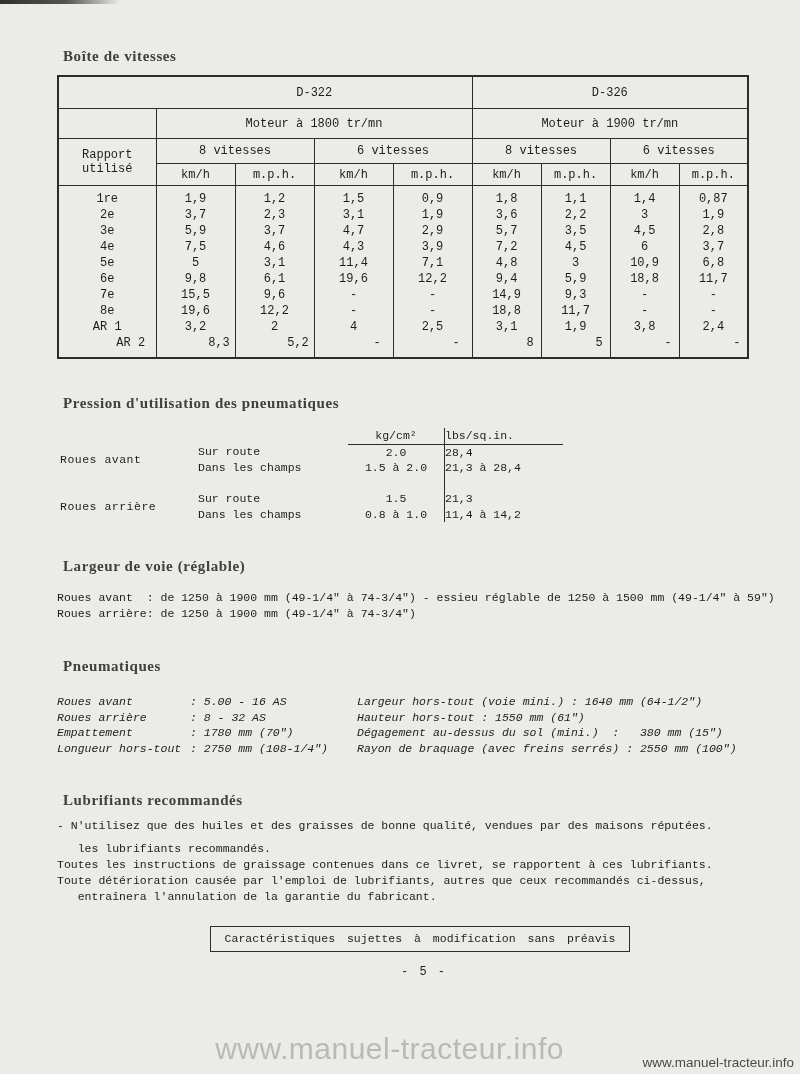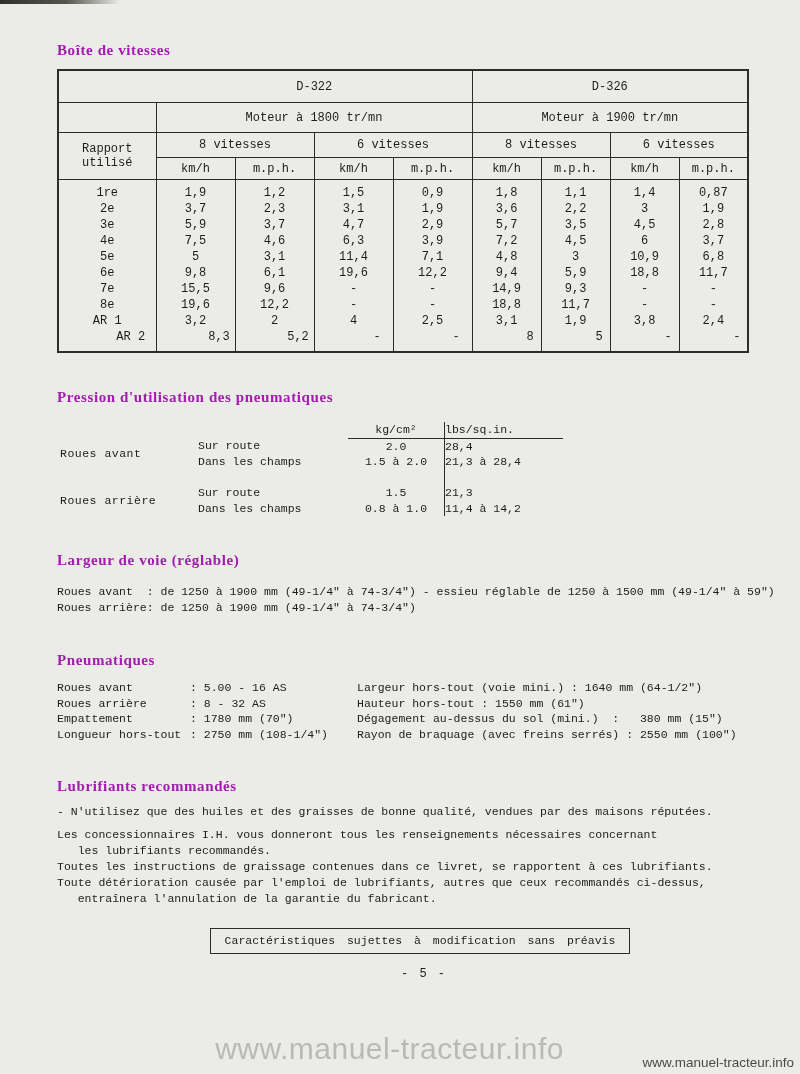--- a/index.html
+++ b/index.html
@@ -10,21 +10,21 @@
     color:#222;font-size:11.5px;
   }
   .scan-edge{
     position:absolute;top:0;left:0;width:120px;height:4px;
     background:linear-gradient(to right,#2f2f2d 0%,#55554f 55%,rgba(60,60,56,0));
   }
   .page{padding:42px 55px 0 57px;}
   h2{
     font-family:"Liberation Serif","DejaVu Serif",serif;
     font-weight:bold;font-size:15px;letter-spacing:.6px;
-    color:#a21caf;margin:0;
+    color:#404040;margin:6px;
   }
   
   table.gear{
     border-collapse:collapse;table-layout:fixed;width:690px;
     margin-top:10px;border:2px solid #2c2c2a;
   }
   table.gear th,table.gear td{
     font-weight:normal;text-align:center;padding:0;font-size:12px;color:#1d1d1d;
   }
   table.gear thead th{border:1px solid #2c2c2a;}
@@ -48,21 +48,21 @@
   .press-cond{width:150px;}
   .press-kg{width:96px;text-align:center;}
   .press-lbs{width:118px;text-align:left;border-left:1.5px solid #2c2c2a;margin-left:8px;}
   .press-head td{height:22px;}
   .press-head .press-kg,.press-head .press-lbs{border-bottom:1.5px solid #2c2c2a;}
   .press-gap td{height:7px;}
   
   .pre{white-space:pre;line-height:16px;color:#1d1d1d;}
   .mt-sec{margin-top:36px;}
   .lines{margin-top:15px;}
-  .spec-grid{margin-top:11px;line-height:15.5px;}
+  .spec-grid{margin-top:19px;line-height:15.5px;font-style:italic;}
   .spec-row{display:flex;}
   .spec-left{width:300px;white-space:pre;}
   .spec-label{display:inline-block;width:133px;}
   .spec-right{white-space:pre;}
   .lub-lines{margin:8px 0 0 26px;line-height:15.5px;}
   .bullet{margin-top:9px;}
   .para{margin-top:7px;line-height:15.2px;}
   .notice-box{
     width:fit-content;margin:21px auto 0 auto;position:relative;left:19px;
     border:1.5px solid #2c2c2a;padding:5px 14px 6px 14px;
@@ -164,21 +164,21 @@
         <td>2,9</td>
         <td>5,7</td>
         <td>3,5</td>
         <td>4,5</td>
         <td>2,8</td>
       </tr>
         <tr>
         <td>4e</td>
         <td>7,5</td>
         <td>4,6</td>
-        <td>6,3</td>
+        <td>4,3</td>
         <td>3,9</td>
         <td>7,2</td>
         <td>4,5</td>
         <td>6</td>
         <td>3,7</td>
       </tr>
         <tr>
         <td>5e</td>
         <td>5</td>
         <td>3,1</td>
@@ -310,21 +310,20 @@
     </div>
     <div class="spec-row">
       <div class="spec-left"><span class="spec-label">Longueur hors-tout</span><span>: 2750 mm (108-1/4")</span></div>
       <div class="spec-right">Rayon de braquage (avec freins serrés) : 2550 mm (100")</div>
     </div>
   </div>
 
   <h2 class="mt-sec">Lubrifiants recommandés</h2>
   <div class="pre bullet">- N'utilisez que des huiles et des graisses de bonne qualité, vendues par des maisons réputées.</div>
   <div class="para">
-    <div class="pre">Les concessionnaires I.H. vous donneront tous les renseignements nécessaires concernant</div>
     <div class="pre">   les lubrifiants recommandés.</div>
     <div class="pre">Toutes les instructions de graissage contenues dans ce livret, se rapportent à ces lubrifiants.</div>
     <div class="pre">Toute détérioration causée par l'emploi de lubrifiants, autres que ceux recommandés ci-dessus,</div>
     <div class="pre">   entraînera l'annulation de la garantie du fabricant.</div>
   </div>
 
   <div class="notice-box">Caractéristiques sujettes à modification sans préavis</div>
   <div class="page-num">- 5 -</div>
 
 </div>

